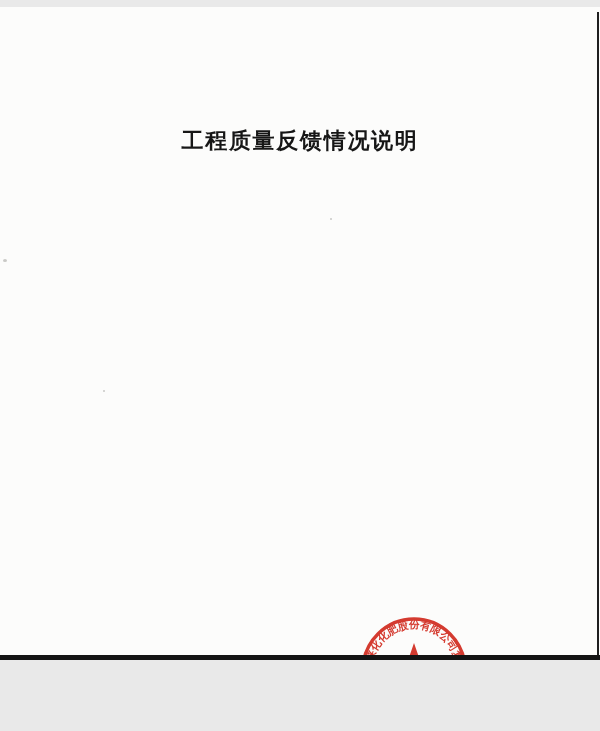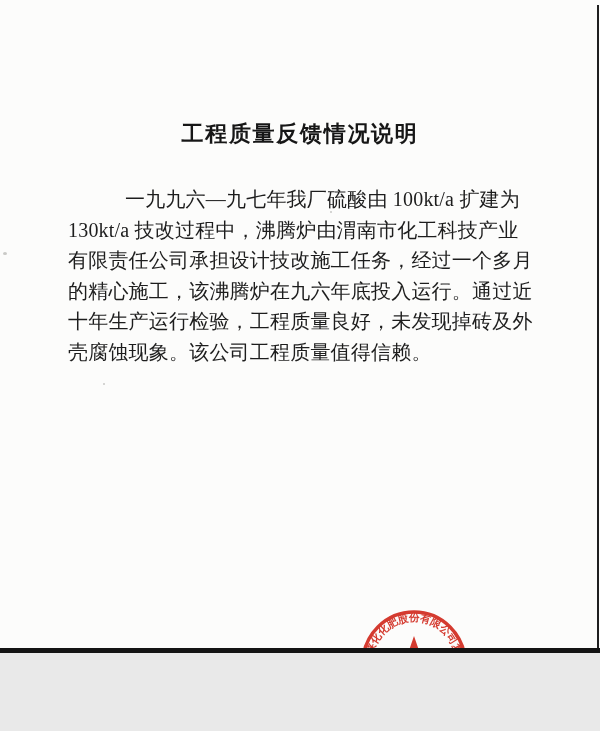--- a/index.html
+++ b/index.html
@@ -8,20 +8,21 @@
     background:#e9e9e9;
     font-family:"Liberation Serif","DejaVu Serif",serif;
     overflow:hidden;
   }
   .page{
     position:relative;
     width:600px;height:653px;
     background:#fcfcfb;
     color:#1b1b1b;
     overflow:hidden;
+    margin-top:7px;
   }
   .doc-title{
     position:absolute;
     top:119px;left:0;width:100%;
     text-align:center;
     font-size:22px;
     font-weight:bold;
     letter-spacing:1.7px;
     color:#161616;
   }
@@ -75,28 +76,20 @@
   .speck.s2{left:330px;top:211px;width:2px;height:2px;}
   .speck.s3{left:103px;top:383px;width:2px;height:2px;}
 </style>
 </head>
 <body>
 
 <div class="page">
 
   <div class="doc-title">工程质量反馈情况说明</div>
 
-  <div class="body-text">
-    <div class="body-line indent">一九九六—九七年我厂硫酸由 100kt/a 扩建为</div>
-    <div class="body-line">130kt/a 技改过程中，沸腾炉由渭南市化工科技产业</div>
-    <div class="body-line">有限责任公司承担设计技改施工任务，经过一个多月</div>
-    <div class="body-line">的精心施工，该沸腾炉在九六年底投入运行。通过近</div>
-    <div class="body-line">十年生产运行检验，工程质量良好，未发现掉砖及外</div>
-    <div class="body-line">壳腐蚀现象。该公司工程质量值得信赖。</div>
-  </div>
 
   <div class="signature">陕西陕化化肥股份有限公司复肥厂</div>
 
   <div class="doc-date">二〇〇六年二月二十八日</div>
 
   <svg class="stamp" viewBox="0 0 118 118" xmlns="http://www.w3.org/2000/svg">
     <circle cx="59" cy="59" r="51" fill="none" stroke="#d42a1e" stroke-width="3.4"></circle>
     <polygon fill="#d42a1e" points="59,32 65.1,49.6 83.7,50 68.9,61.2 74.3,79 59,68.4 43.7,79 49.1,61.2 34.3,50 52.9,49.6"></polygon>
     <path id="stamp-arc" d="M 19.5 73.4 A 42 42 0 1 1 98.5 73.4" fill="none"></path>
     <text font-size="10.5" fill="#d42a1e" font-weight="bold" font-family="Liberation Serif, DejaVu Serif, serif">

